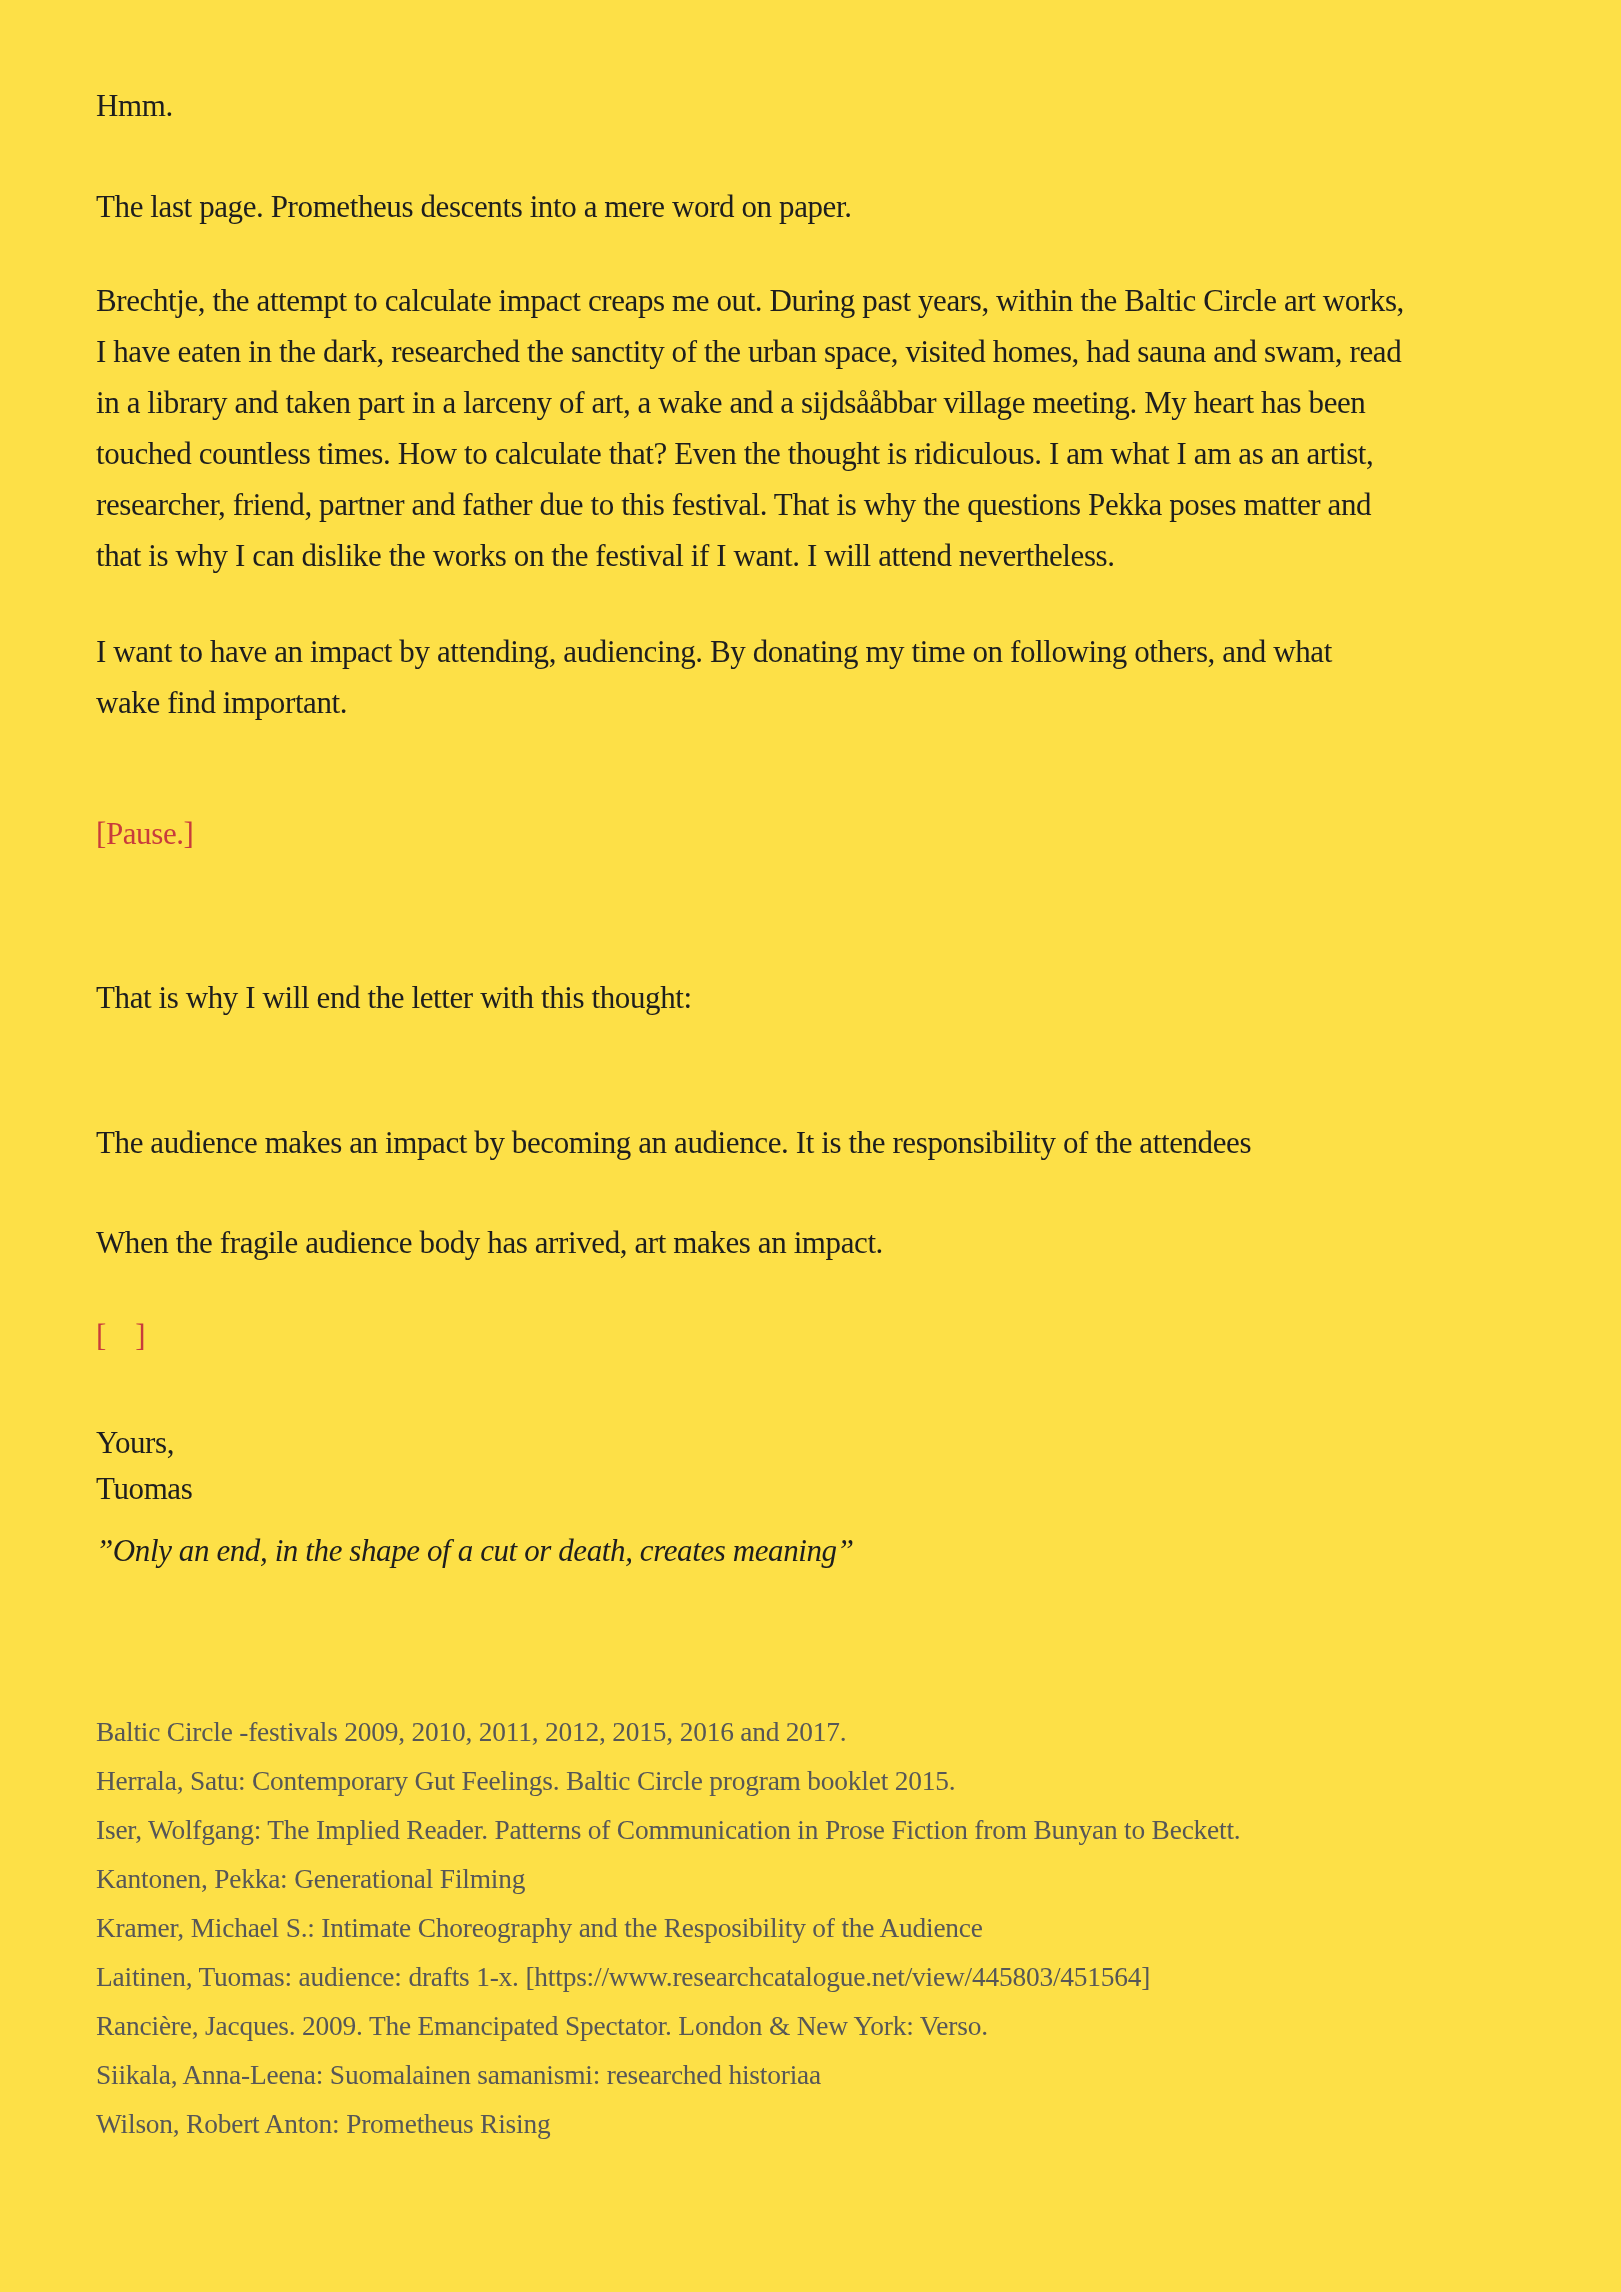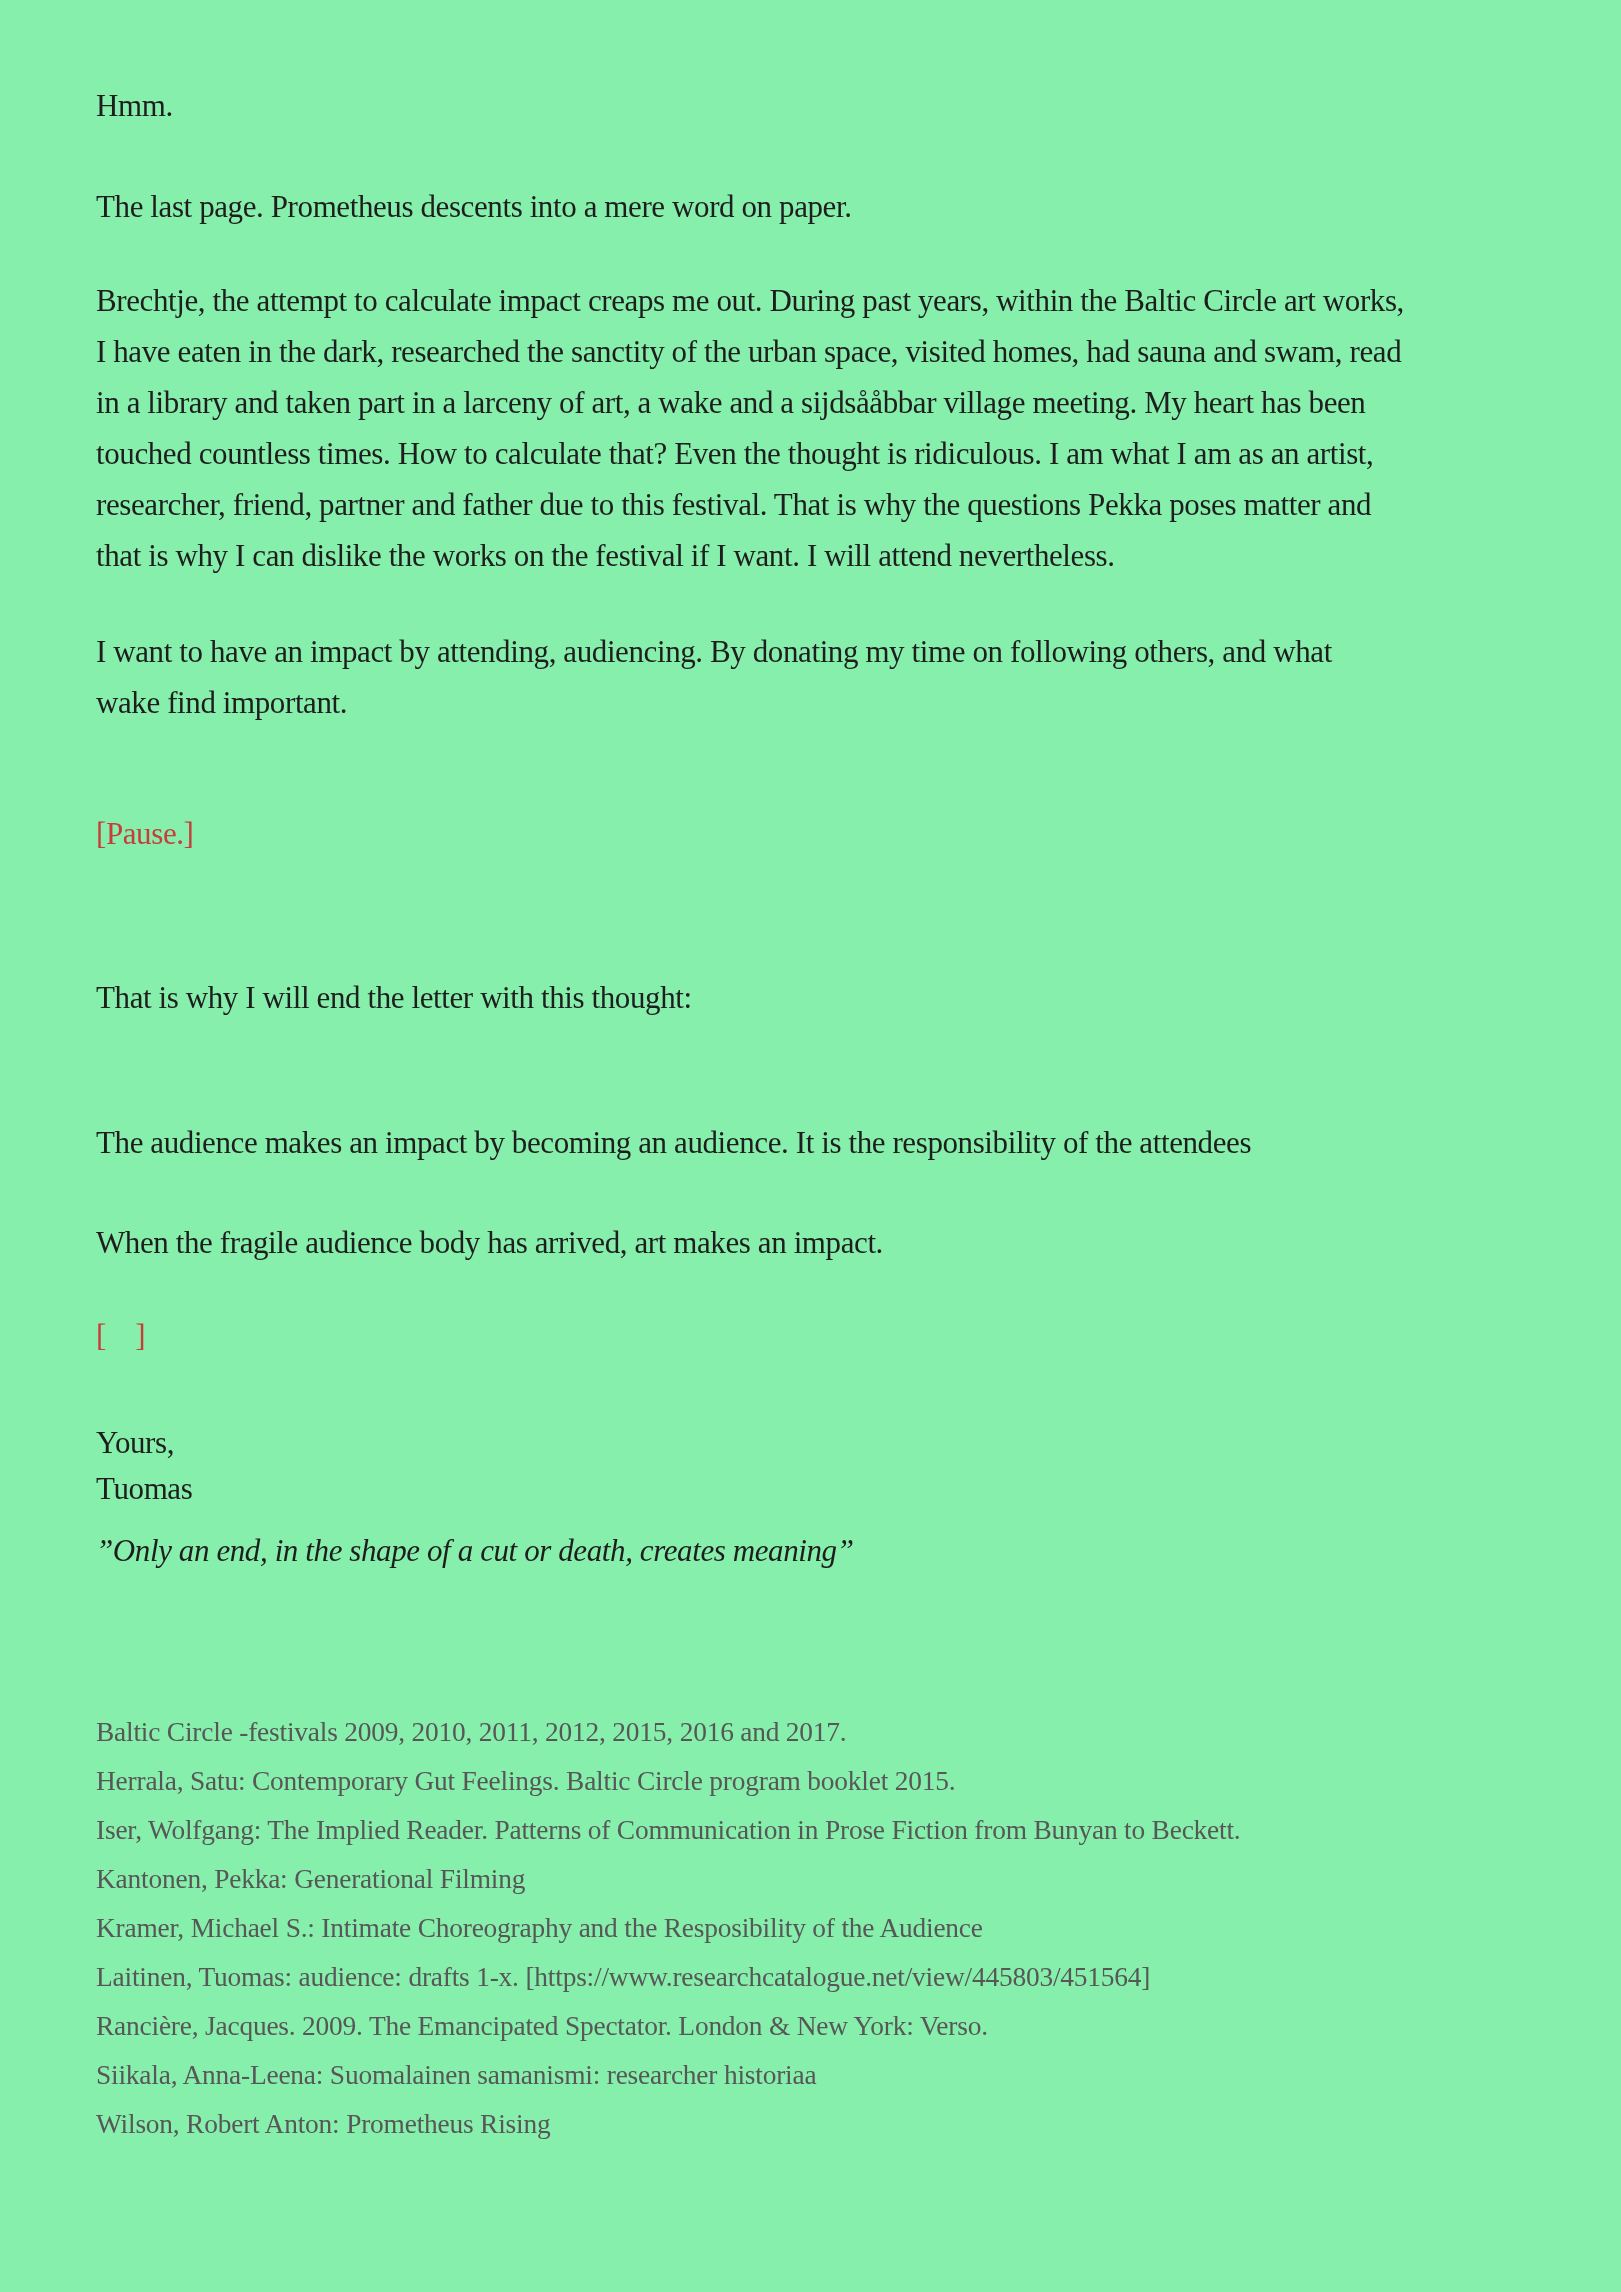--- a/index.html
+++ b/index.html
@@ -4,21 +4,21 @@
 <style>
   html, body {
     margin: 0;
     padding: 0;
     background: #ffffff;
   }
   .page {
     position: relative;
     width: 1621px;
     height: 2293px;
-    background: #86efac;
+    background: #fde047;
     overflow: hidden;
     font-family: "Liberation Serif", "DejaVu Serif", serif;
     color: #1e1e1e;
   }
   .block {
     position: absolute;
     left: 96px;
     white-space: nowrap;
   }
   .body-text {
@@ -94,18 +94,18 @@
   </div>
 
   <div class="block sources" style="top:1708px">
     <span class="line">Baltic Circle -festivals 2009, 2010, 2011, 2012, 2015, 2016 and 2017.</span>
     <span class="line">Herrala, Satu: Contemporary Gut Feelings. Baltic Circle program booklet 2015.</span>
     <span class="line">Iser, Wolfgang: The Implied Reader. Patterns of Communication in Prose Fiction from Bunyan to Beckett.</span>
     <span class="line">Kantonen, Pekka: Generational Filming</span>
     <span class="line">Kramer, Michael S.: Intimate Choreography and the Resposibility of the Audience</span>
     <span class="line">Laitinen, Tuomas: audience: drafts 1-x. [https://www.researchcatalogue.net/view/445803/451564]</span>
     <span class="line">Rancière, Jacques. 2009. The Emancipated Spectator. London &amp; New York: Verso.</span>
-    <span class="line">Siikala, Anna-Leena: Suomalainen samanismi: researcher historiaa</span>
+    <span class="line">Siikala, Anna-Leena: Suomalainen samanismi: researched historiaa</span>
     <span class="line">Wilson, Robert Anton: Prometheus Rising</span>
   </div>
 
 </div>
 
 
 </body></html>

